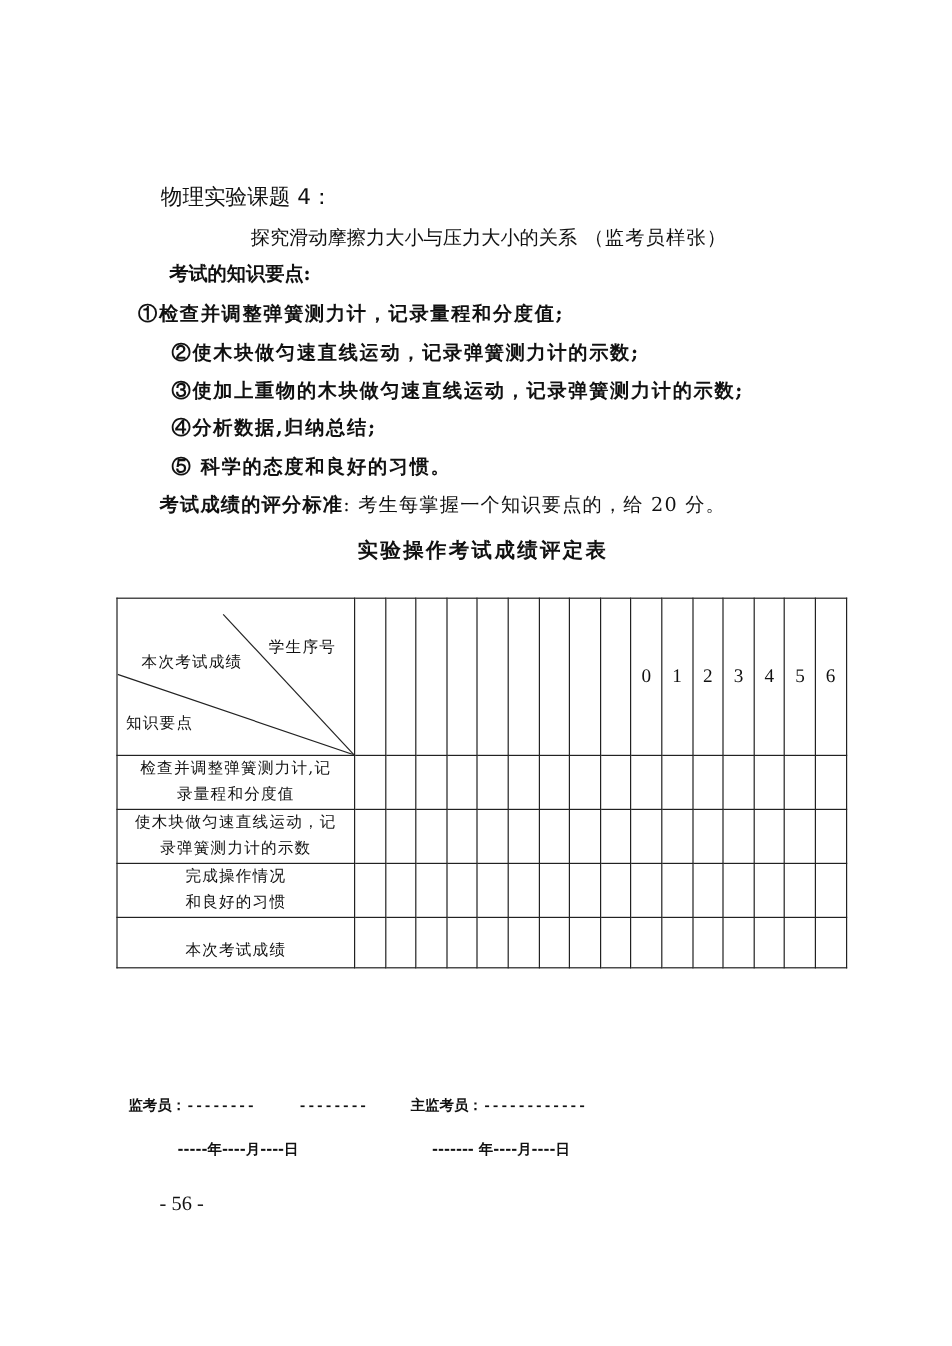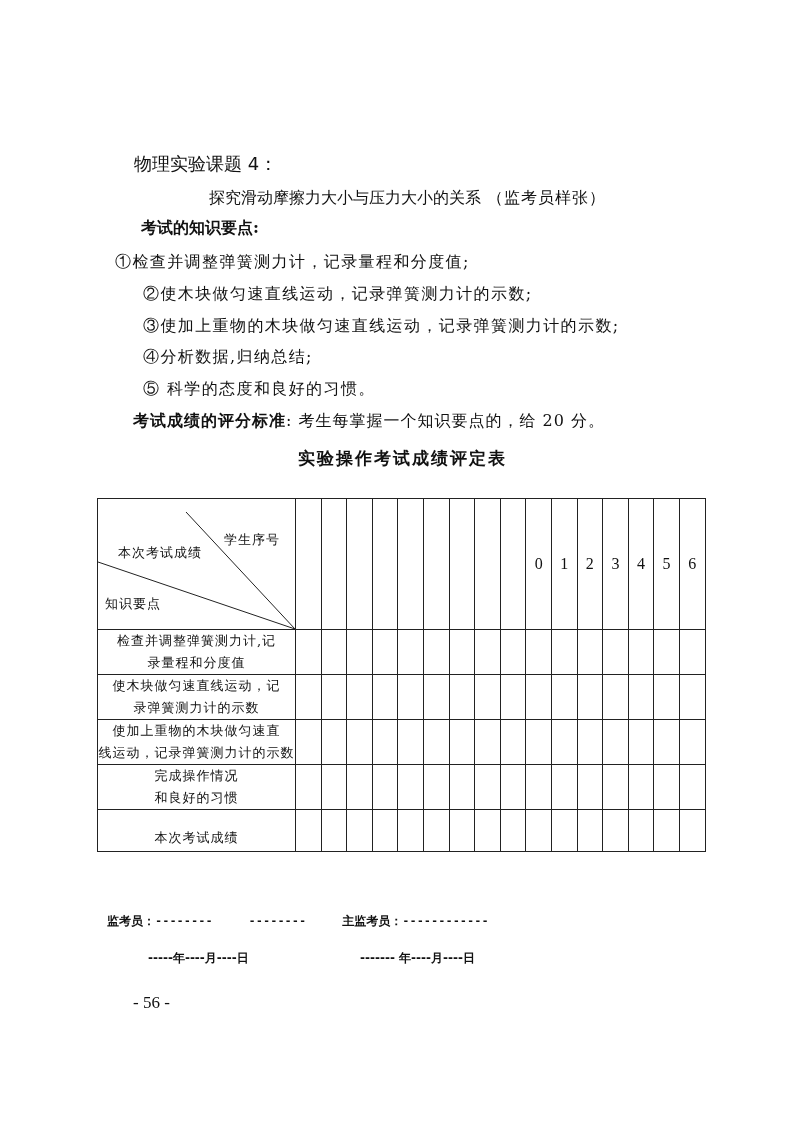--- a/index.html
+++ b/index.html
@@ -3,21 +3,21 @@
 <meta charset="utf-8">
 <style>
   html, body { margin: 0; padding: 0; background: #ffffff; }
   body { width: 793px; height: 1122px; position: relative; overflow: hidden;
          font-family: "DejaVu Serif", "Liberation Serif", serif; color: #111; }
   .abs { position: absolute; white-space: nowrap; }
   .t-title { left: 134px; top: 152px; font-size: 18px; font-family: "DejaVu Sans", sans-serif; }
   .t-sub { left: 209px; top: 188px; font-size: 16px; font-family: "DejaVu Sans", sans-serif; }
   .t-sub .note { margin-left: 6px; font-family: "DejaVu Serif", serif; letter-spacing: 1px; }
   .t-kp { left: 141px; top: 218px; font-size: 16px; font-weight: bold; }
-  .pt { font-size: 16px; letter-spacing: 1.4px; }
+  .pt { font-size: 16px; letter-spacing: 1.4px; font-weight: bold; }
   .p1 { left: 115px; top: 252px; }
   .p2 { left: 143px; top: 284px; }
   .p3 { left: 143px; top: 316px; }
   .p4 { left: 143px; top: 347px; }
   .p5 { left: 143px; top: 379px; }
   .t-crit { left: 133px; top: 411px; font-size: 16px; letter-spacing: 1px; }
   .t-crit b { font-weight: bold; }
   .t-tabletitle { left: 298px; top: 447px; font-size: 17px; font-weight: bold; letter-spacing: 2px; }
 
   table.grid { position: absolute; left: 97px; top: 498px; border-collapse: collapse; table-layout: fixed; }
@@ -125,42 +125,20 @@
         <td class="num"></td>
         <td class="num"></td>
         <td class="num"></td>
         <td class="num"></td>
         <td class="num"></td>
         <td class="num"></td>
         <td class="num"></td>
         <td class="num"></td>
         <td class="num"></td>
       </tr>
-  <tr class="r3 body-row">
-        <td class="lbl">
-          <div>使加上重物的木块做匀速直</div>
-          <div>线运动，记录弹簧测力计的示数</div>
-        </td>
-        <td class="num"></td>
-        <td class="num"></td>
-        <td class="num"></td>
-        <td class="num"></td>
-        <td class="num"></td>
-        <td class="num"></td>
-        <td class="num"></td>
-        <td class="num"></td>
-        <td class="num"></td>
-        <td class="num"></td>
-        <td class="num"></td>
-        <td class="num"></td>
-        <td class="num"></td>
-        <td class="num"></td>
-        <td class="num"></td>
-        <td class="num"></td>
-      </tr>
   <tr class="r5 body-row">
         <td class="lbl">
           <div>完成操作情况</div>
           <div>和良好的习惯</div>
         </td>
         <td class="num"></td>
         <td class="num"></td>
         <td class="num"></td>
         <td class="num"></td>
         <td class="num"></td>

